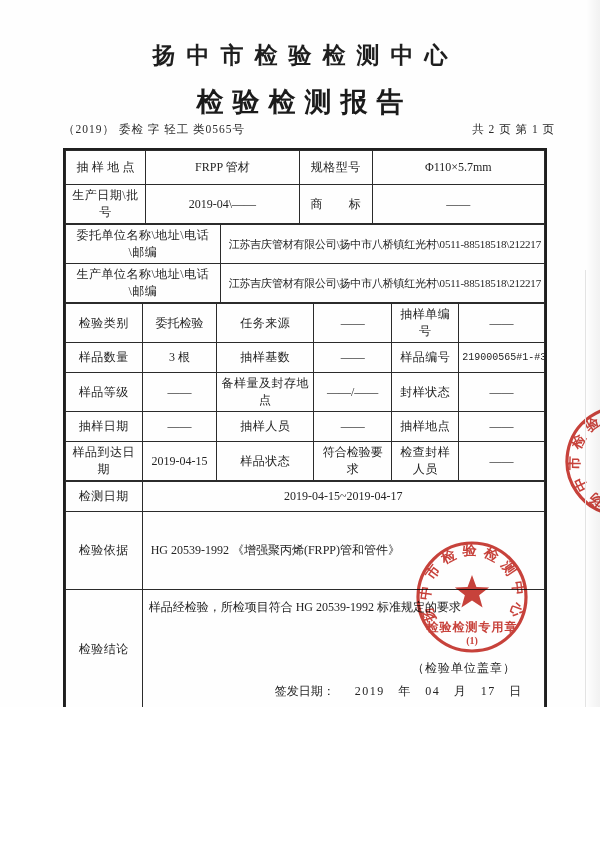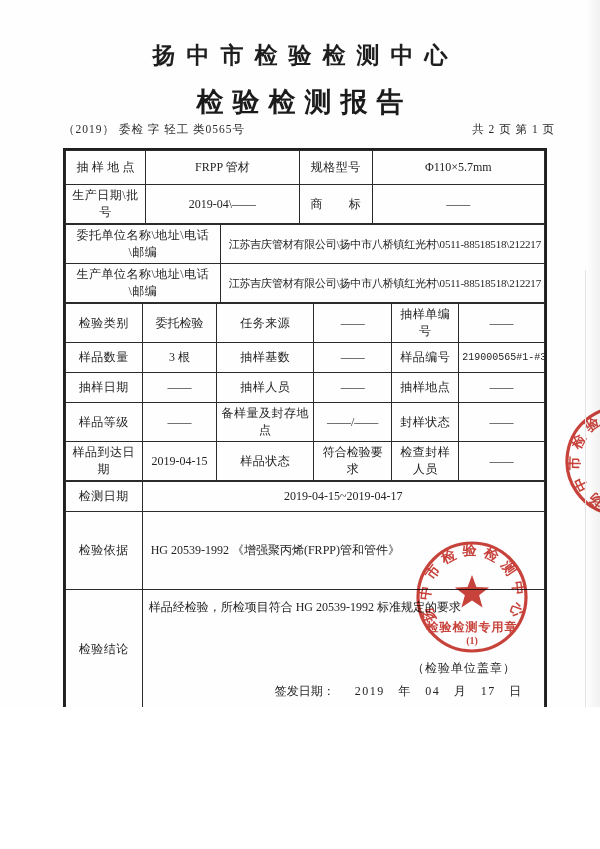--- a/index.html
+++ b/index.html
@@ -137,33 +137,33 @@
       </tr>
       <tr>
         <td class="lbl rC">样品数量</td>
         <td class="rC">3 根</td>
         <td class="lbl rC">抽样基数</td>
         <td class="rC">——</td>
         <td class="lbl rC">样品编号</td>
         <td class="tiny rC">219000565#1-#3</td>
       </tr>
       <tr>
-        <td class="lbl rC">抽样日期</td>
-        <td class="rC">——</td>
-        <td class="lbl rC">抽样人员</td>
-        <td class="rC">——</td>
-        <td class="lbl rC">抽样地点</td>
-        <td class="rC">——</td>
-      </tr>
-      <tr>
         <td class="lbl rC">样品等级</td>
         <td class="rC">——</td>
         <td class="lbl rC">备样量及封存地点</td>
         <td class="rC">——/——</td>
         <td class="lbl rC">封样状态</td>
+        <td class="rC">——</td>
+      </tr>
+      <tr>
+        <td class="lbl rC">抽样日期</td>
+        <td class="rC">——</td>
+        <td class="lbl rC">抽样人员</td>
+        <td class="rC">——</td>
+        <td class="lbl rC">抽样地点</td>
         <td class="rC">——</td>
       </tr>
       <tr>
         <td class="lbl rC">样品到达日期</td>
         <td class="rC">2019-04-15</td>
         <td class="lbl rC">样品状态</td>
         <td class="rC">符合检验要求</td>
         <td class="lbl rC">检查封样人员</td>
         <td class="rC">——</td>
       </tr>

